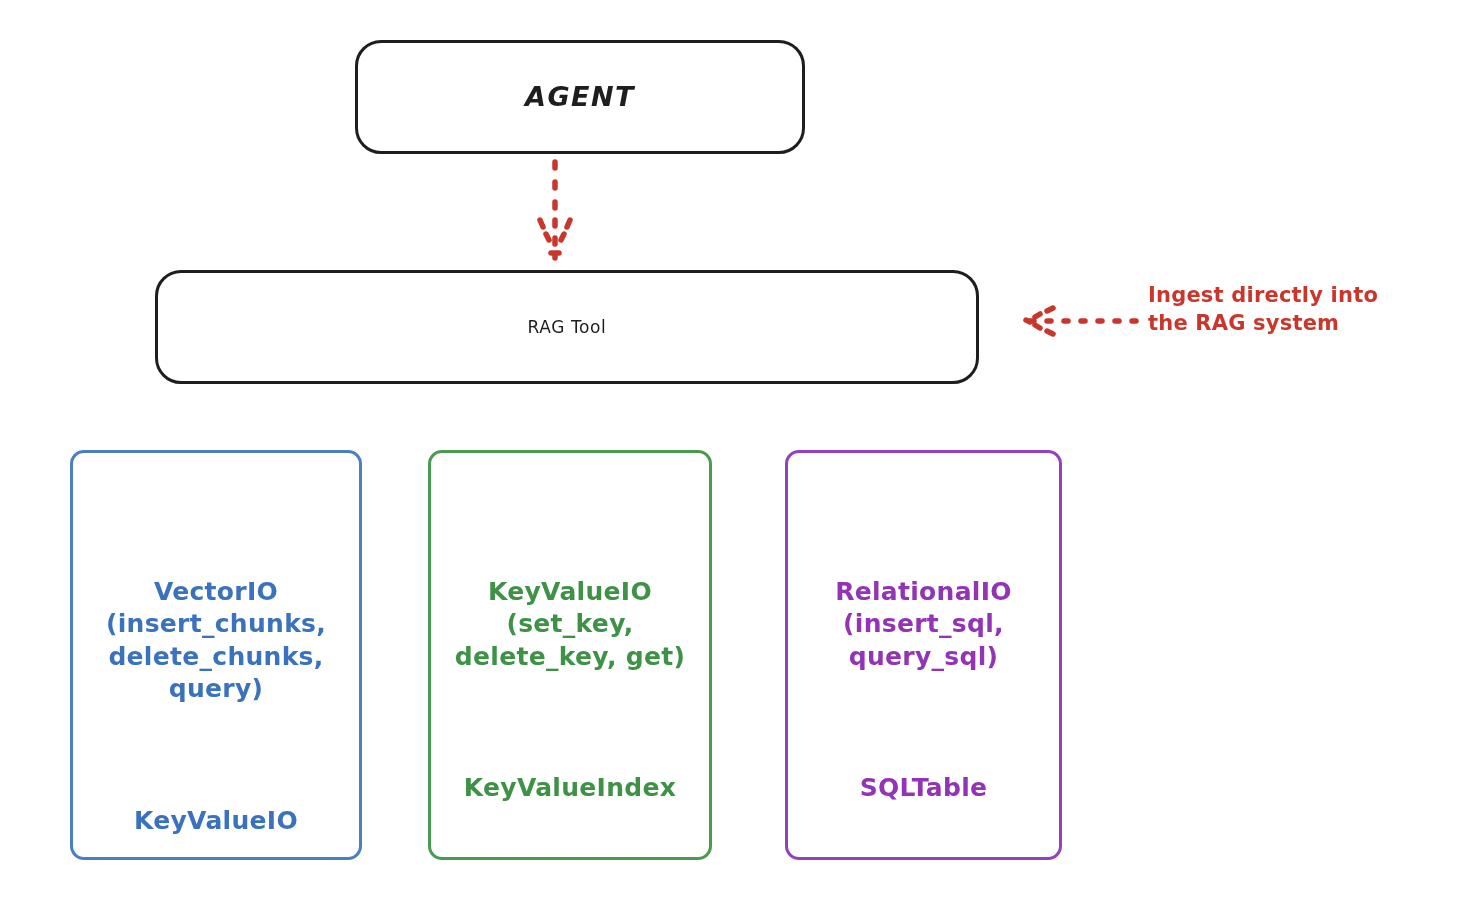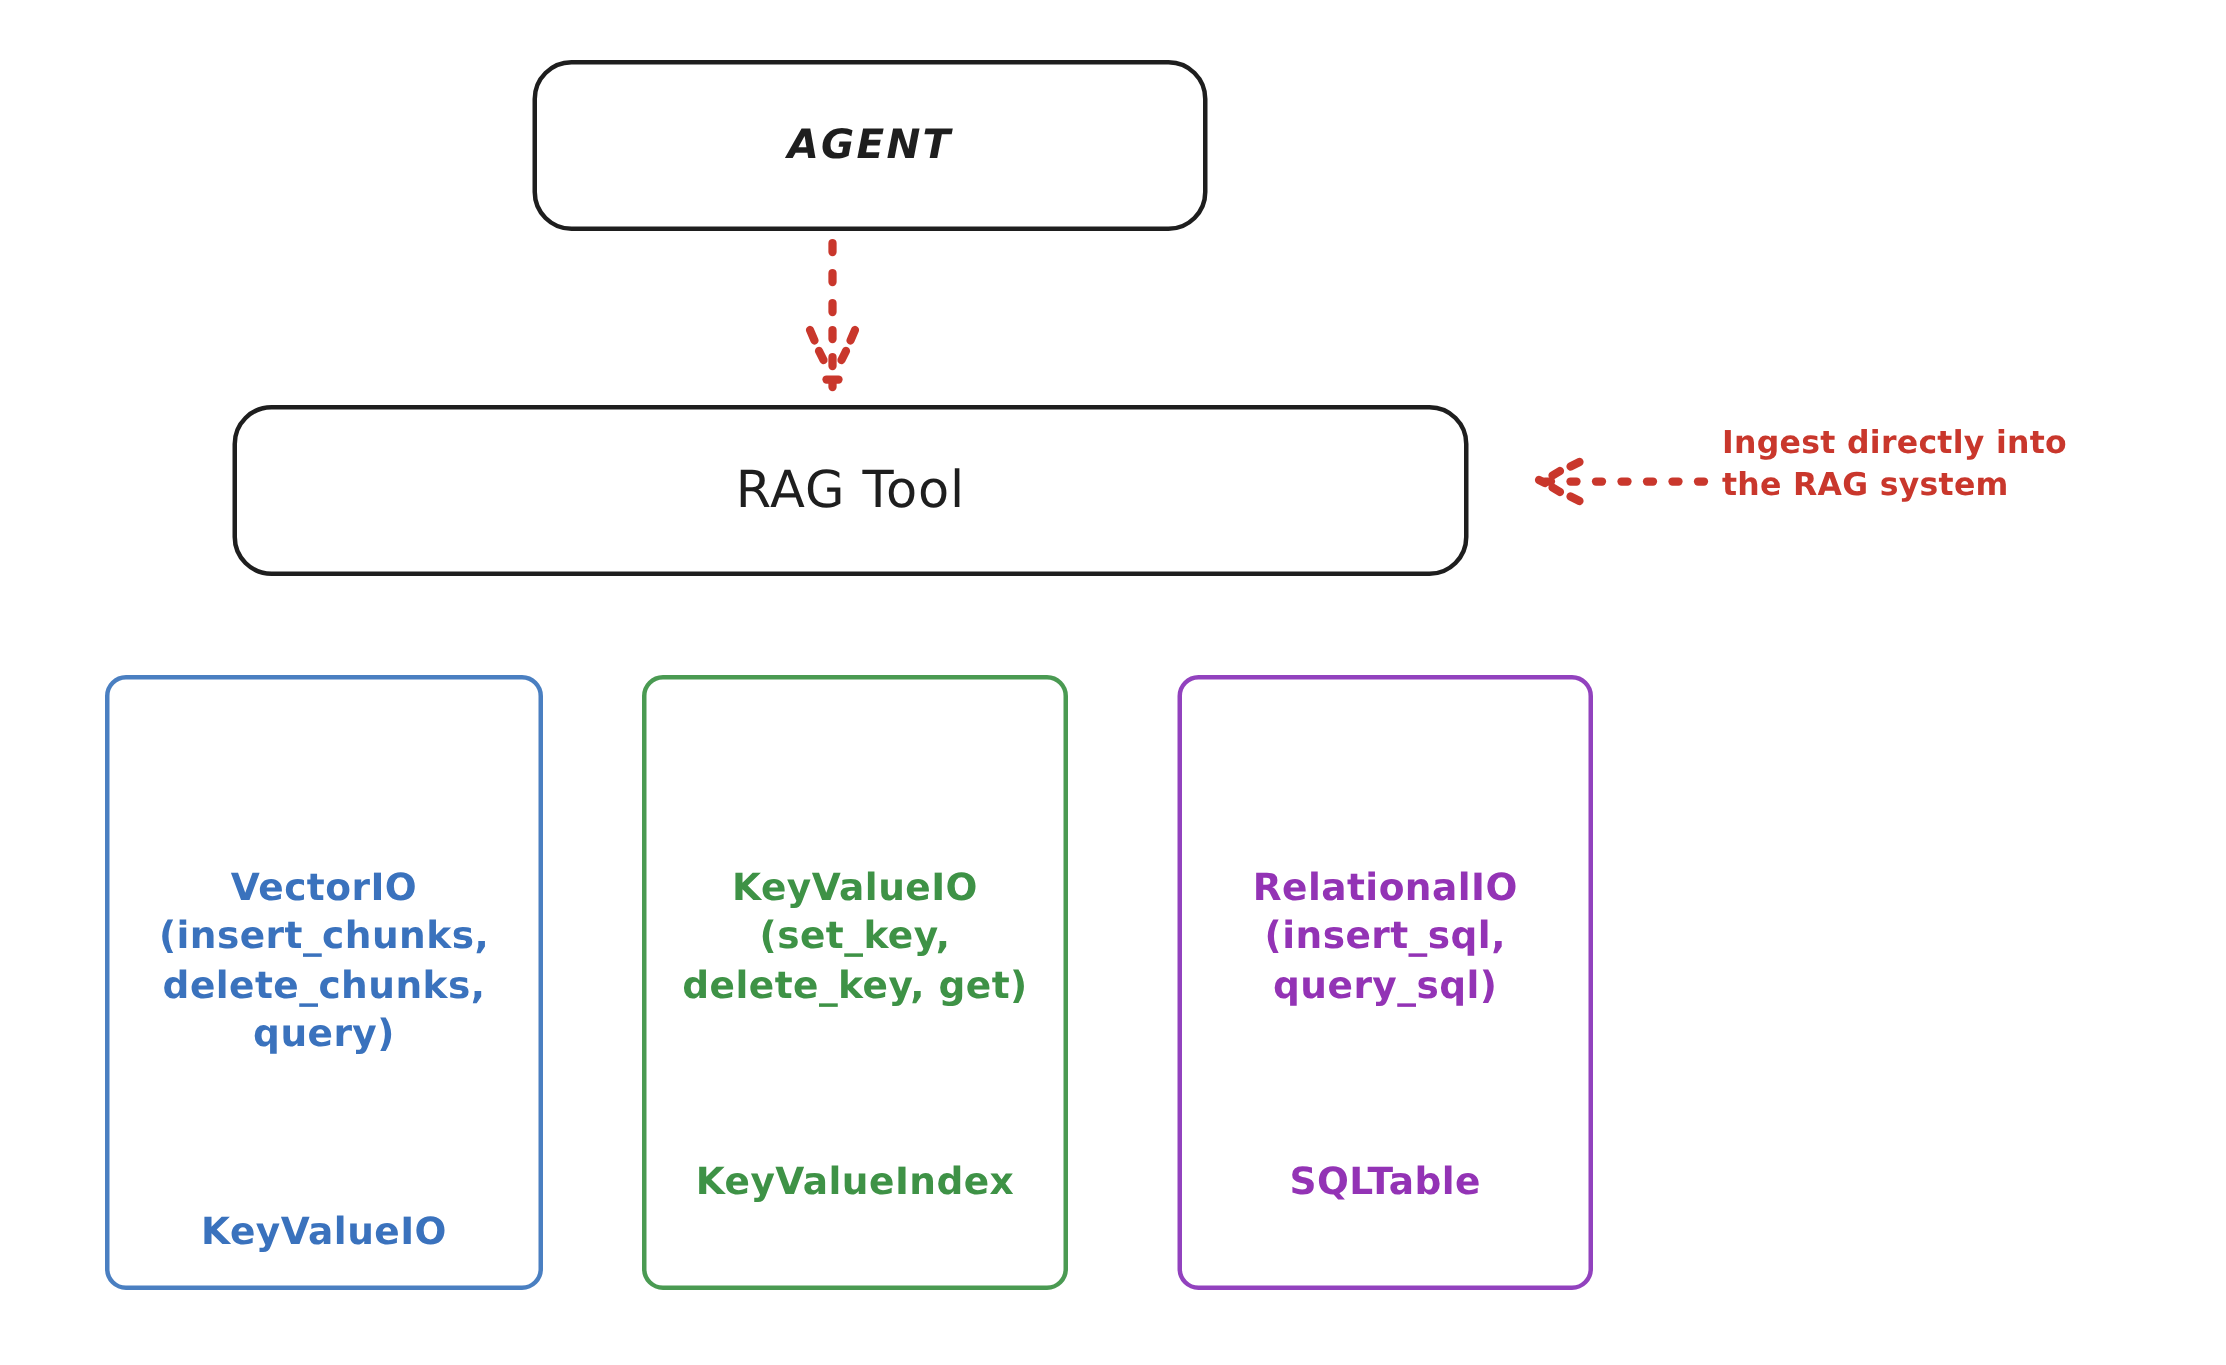--- a/index.html
+++ b/index.html
@@ -50,21 +50,21 @@
 
   
   #ragtool-box {
     left: 155px;
     top: 270px;
     width: 824px;
     height: 114px;
     border: 3.2px solid #1e1e1e;
     border-radius: 26px;
     font-family: "DejaVu Sans", sans-serif;
-    font-size: 34px;
+    font-size: 17px;
     font-weight: 400;
     letter-spacing: 0.6px;
     color: #1e1e1e;
   }
 
   
   .leaf {
     top: 450px;
     height: 410px;
     border-width: 3.4px;

